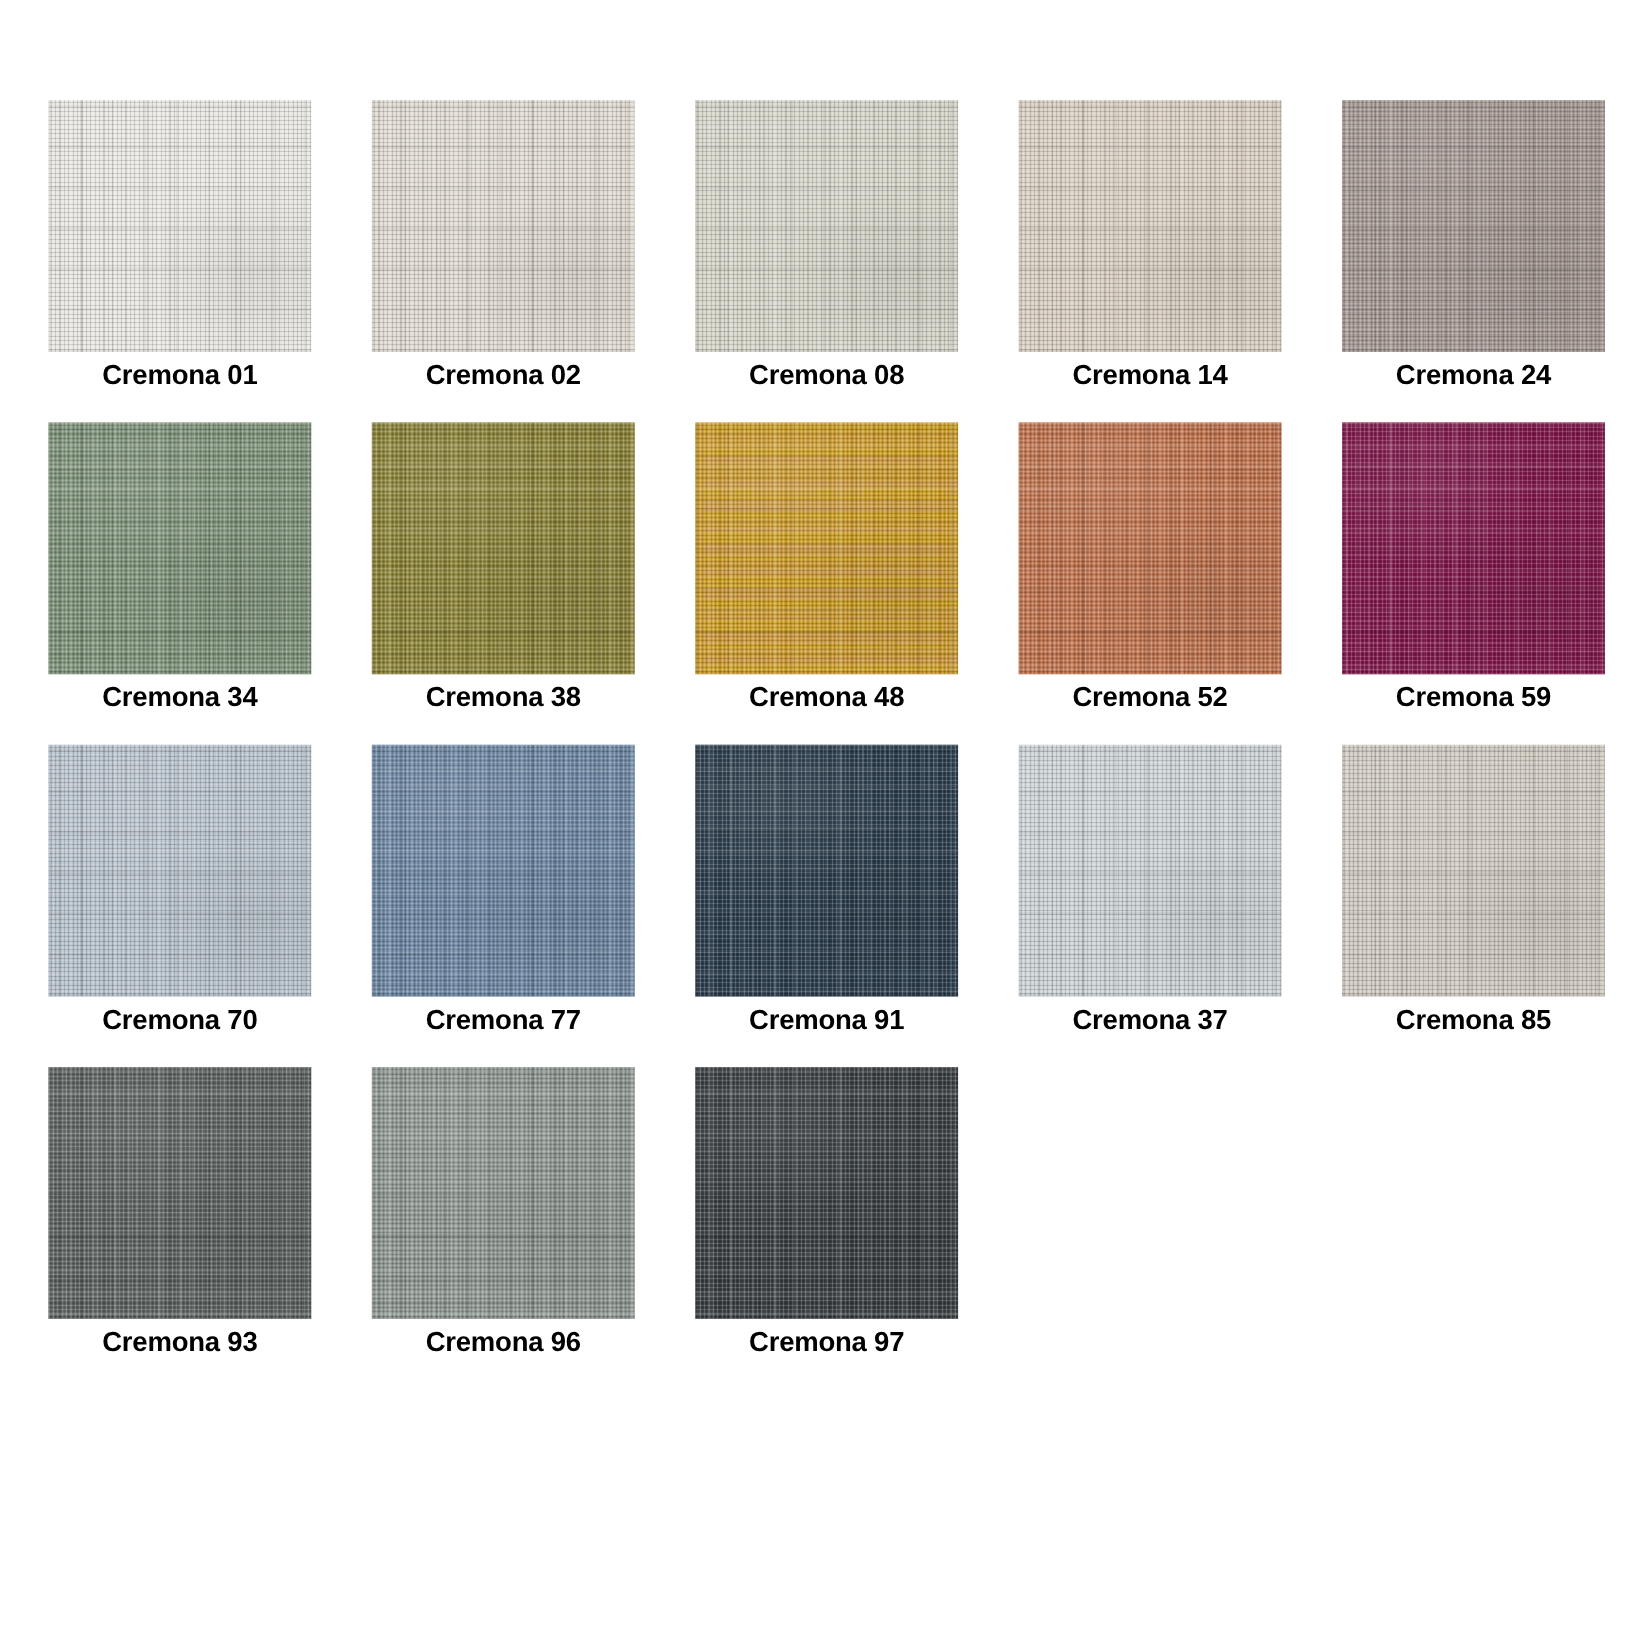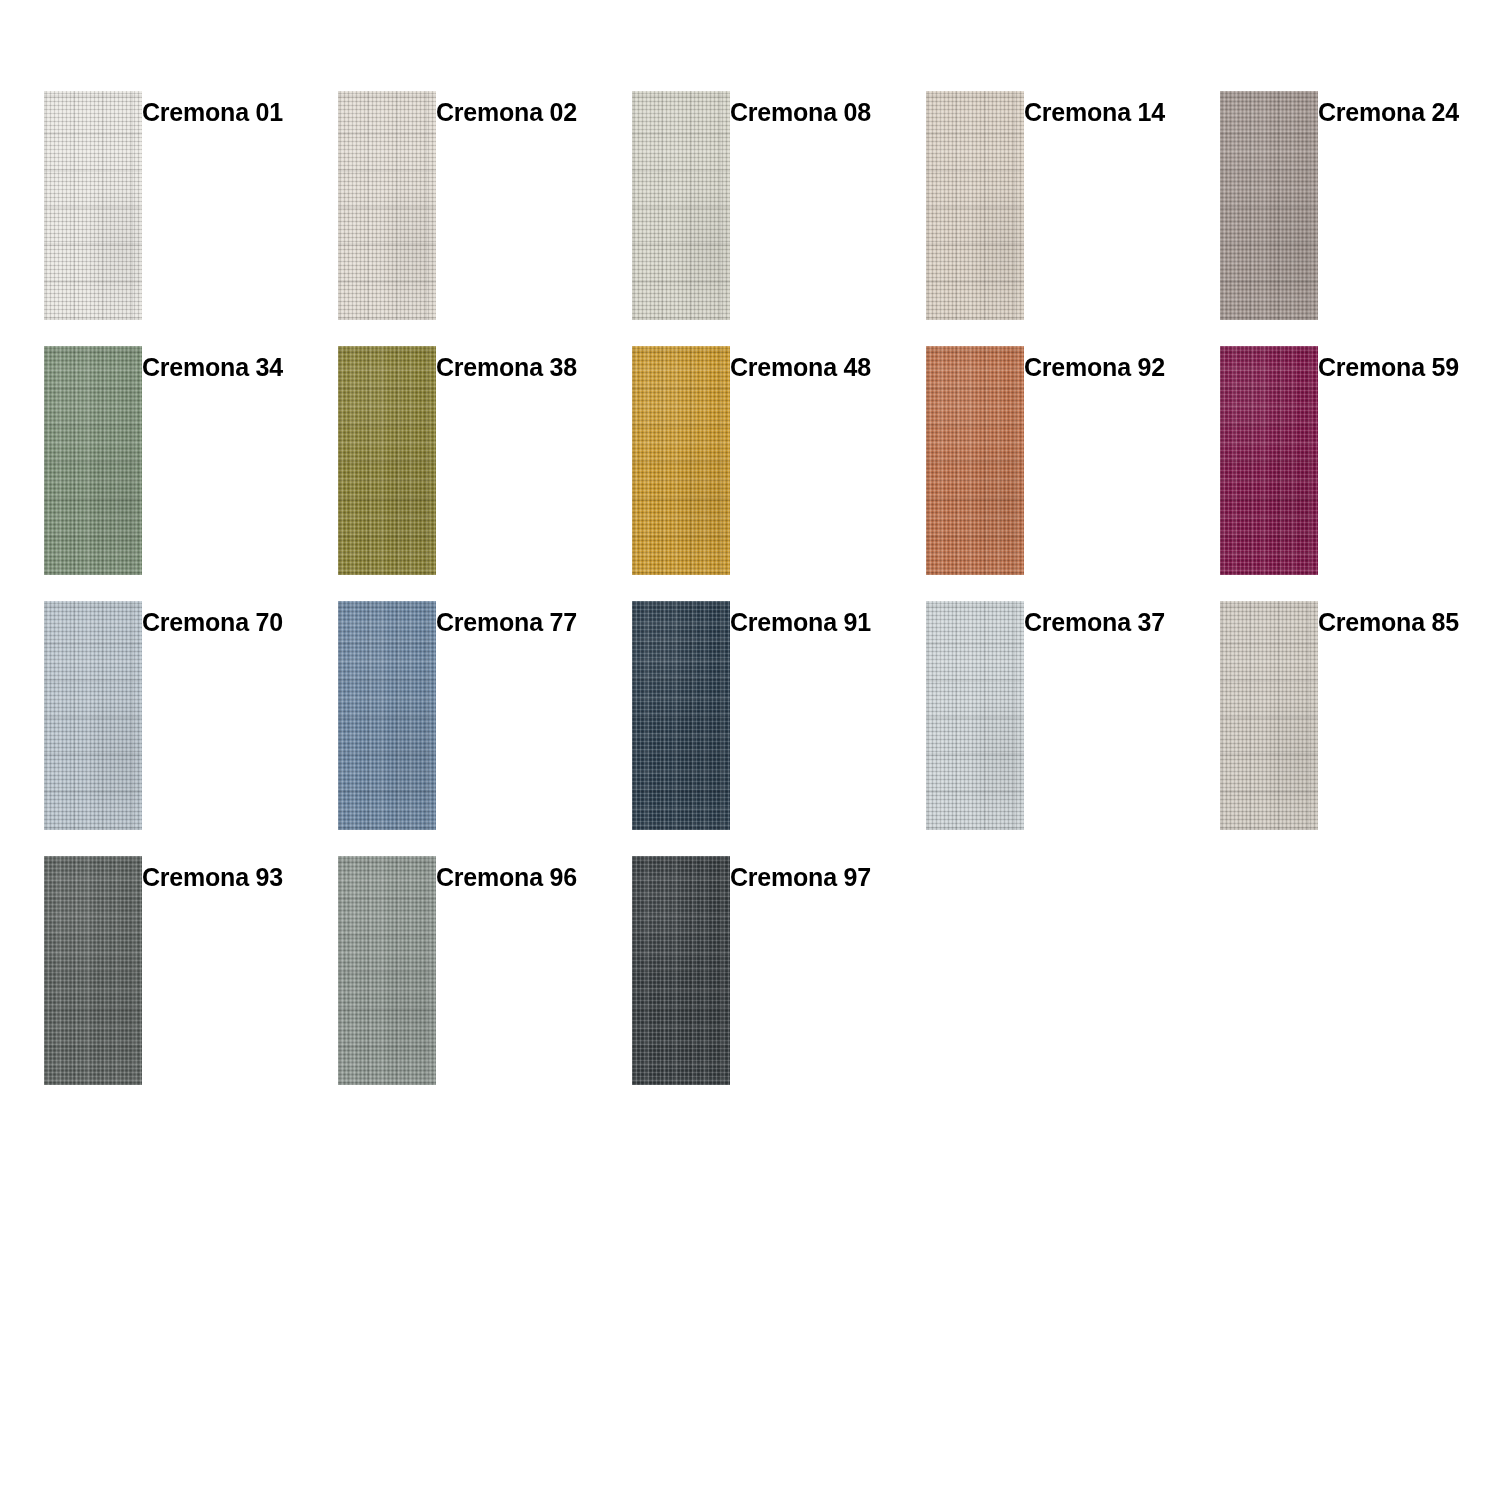--- a/index.html
+++ b/index.html
@@ -29,21 +29,21 @@
     grid-template-columns: repeat(5, 239px);
     column-gap: 55px;
     row-gap: 26px;
     align-content: start;
     justify-content: start;
   }
 
   .swatch-cell {
     width: 239px;
     display: flex;
-    flex-direction: row;
+    flex-direction: column;
     align-items: stretch;
   }
 
   .swatch-tile {
     position: relative;
     width: 239px;
     height: 229px;
     overflow: hidden;
     background-color: #cccccc;
     background-repeat: repeat;
@@ -163,21 +163,21 @@
       <div class="swatch-cell">
         <div class="swatch-tile" style="background-color: rgb(139, 131, 55);"></div>
         <div class="swatch-label">Cremona 38</div>
       </div>
       <div class="swatch-cell">
         <div class="swatch-tile" style="background-color: rgb(205, 155, 46);"></div>
         <div class="swatch-label">Cremona 48</div>
       </div>
       <div class="swatch-cell">
         <div class="swatch-tile" style="background-color: rgb(192, 114, 76);"></div>
-        <div class="swatch-label">Cremona 92</div>
+        <div class="swatch-label">Cremona 52</div>
       </div>
       <div class="swatch-cell">
         <div class="swatch-tile" style="background-color: rgb(128, 23, 74);"></div>
         <div class="swatch-label">Cremona 59</div>
       </div>
       <div class="swatch-cell">
         <div class="swatch-tile" style="background-color: rgb(184, 195, 204);"></div>
         <div class="swatch-label">Cremona 70</div>
       </div>
       <div class="swatch-cell">

